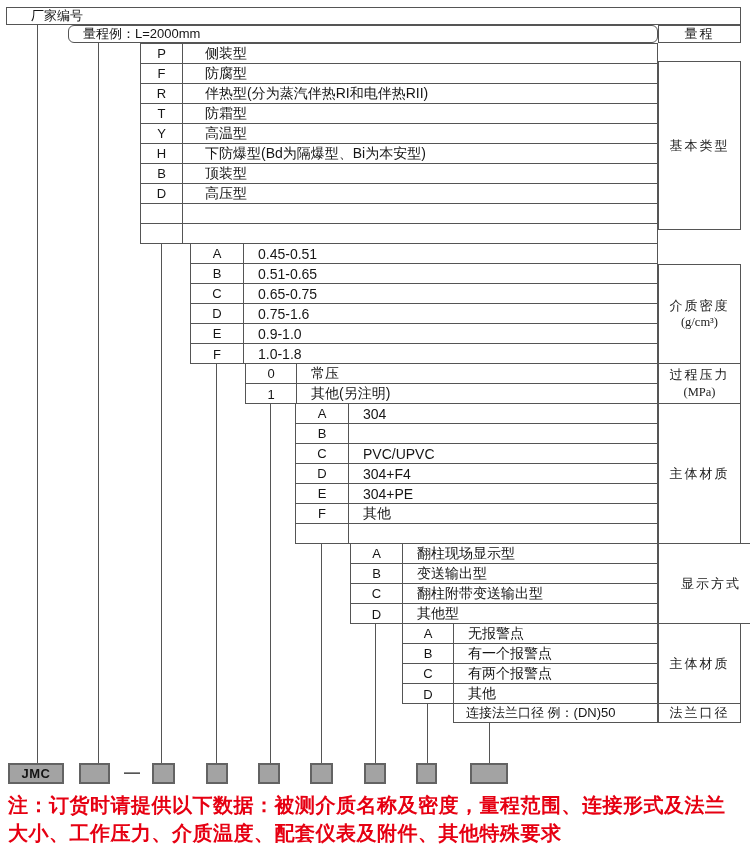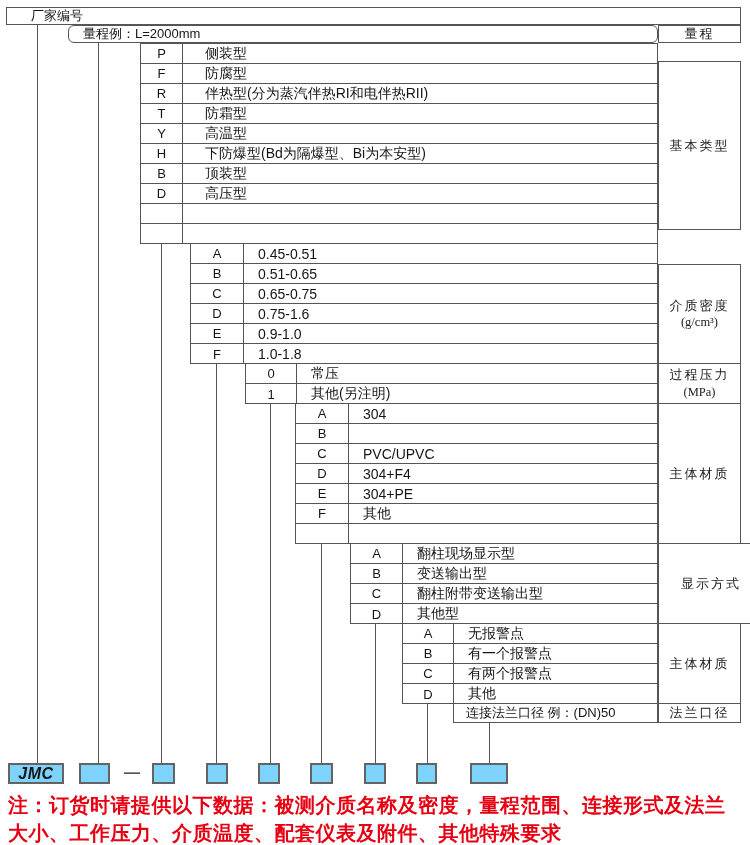--- a/index.html
+++ b/index.html
@@ -40,22 +40,22 @@
     font-family:"Liberation Serif","DejaVu Serif",serif;
     font-size:13px;letter-spacing:2px;color:#222;background:#fff;
     text-align:center;line-height:1.35;
   }
   .cat-cell .sub{letter-spacing:0px;font-size:12.5px;}
   
   .vline{position:absolute;width:1px;background:#666;}
   
   .code-box{
     position:absolute;box-sizing:border-box;border:2px solid #636363;
-    background:#7dd3fc;display:flex;align-items:center;justify-content:center;
-    font-size:16px;font-weight:bold;letter-spacing:0.5px;font-style:italic;
+    background:#a3a3a3;display:flex;align-items:center;justify-content:center;
+    font-size:13px;font-weight:bold;letter-spacing:0.5px;
   }
   .dash{
     position:absolute;display:flex;align-items:center;justify-content:center;
     font-size:16px;font-weight:bold;color:#555;
   }
   
   .note{
     position:absolute;font-size:20px;font-weight:bold;color:#e60012;
     line-height:1.42;letter-spacing:0.5px;
   }

